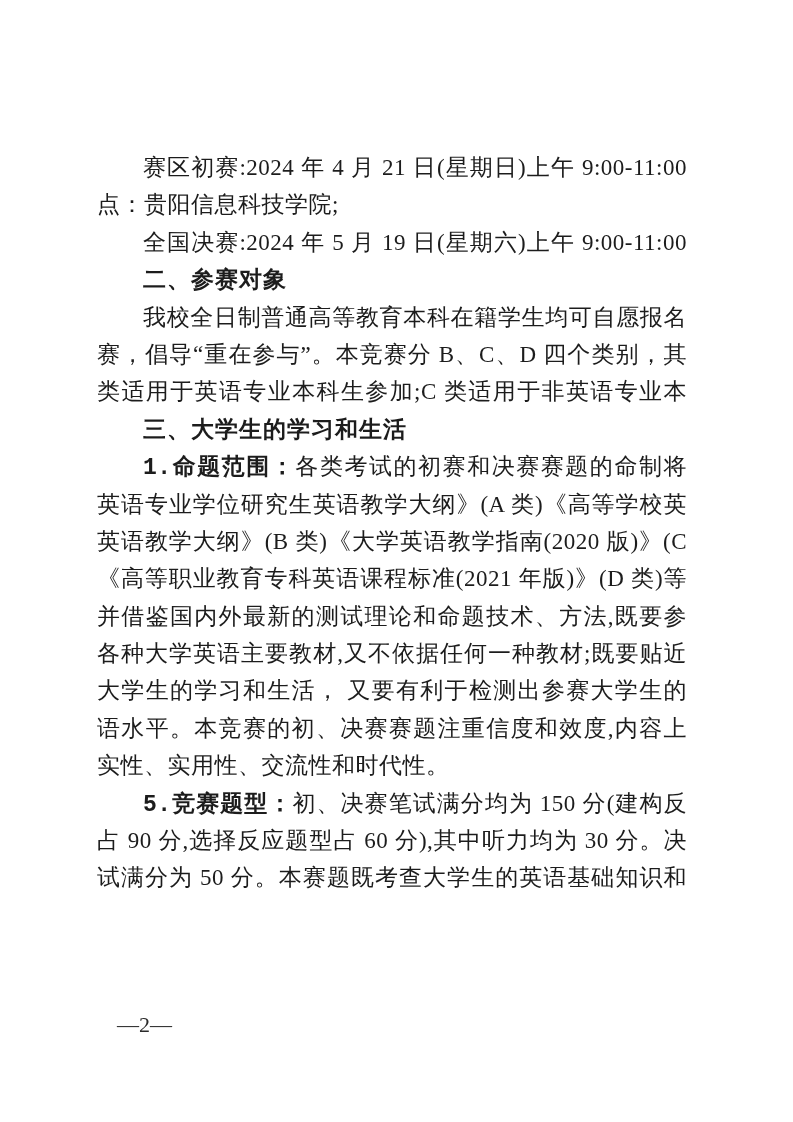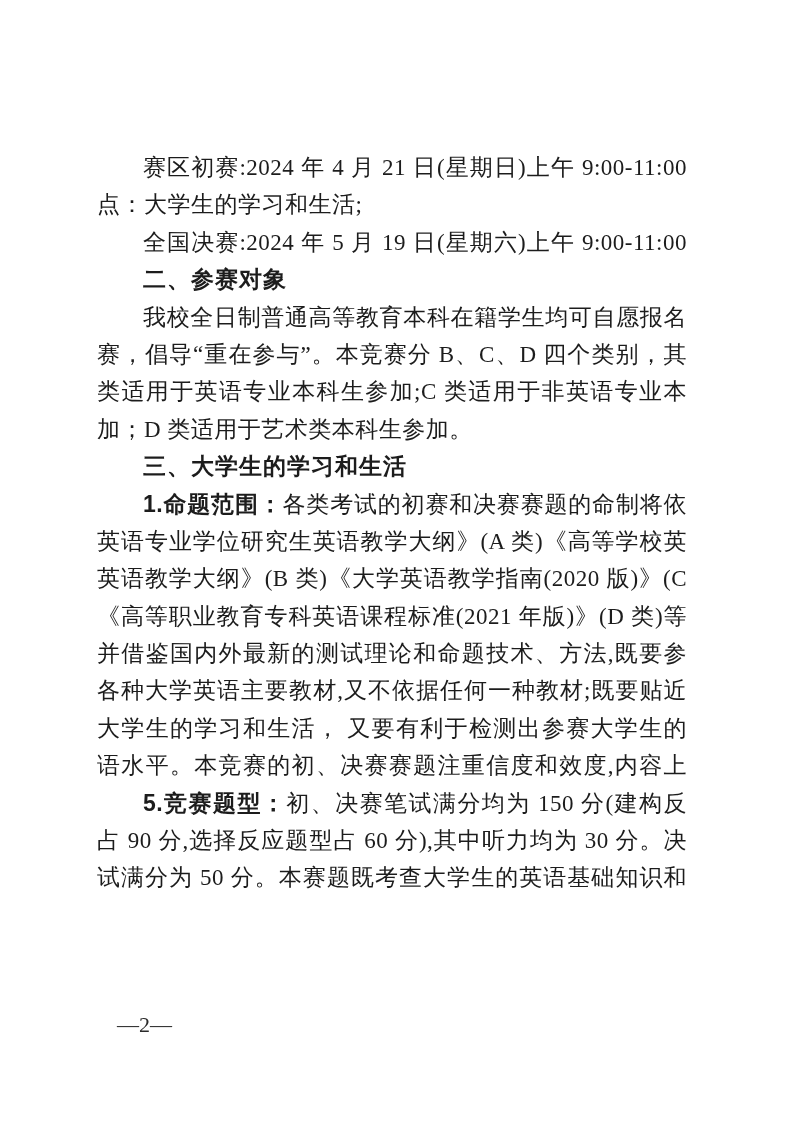--- a/index.html
+++ b/index.html
@@ -37,58 +37,58 @@
   .line.indent {
     text-indent: 2em;
   }
   .line.head {
     font-weight: bold;
     font-family: Liberation Sans, sans-serif;
     letter-spacing: 1px;
   }
   .b {
     font-weight: bold;
-    font-family: Liberation Sans, sans-serif;
+    font-family: Liberation Mono, monospace;
   }
   .footer {
     position: absolute;
     left: 117px;
     top: 1013px;
     font-size: 22px;
     line-height: 24px;
     color: #2a2a2a;
   }
 </style>
 </head>
 <body>
 
 <div class="page">
   <div class="content">
 
     <div class="line indent just"><span>赛区初赛:2024 年 4 月 21 日(星期日)上午 9:00-11:00 地</span></div>
-    <div class="line"><span>点：大学生的学习和生活;</span></div>
+    <div class="line"><span>点：贵阳信息科技学院;</span></div>
     <div class="line indent just"><span>全国决赛:2024 年 5 月 19 日(星期六)上午 9:00-11:00 地</span></div>
 
     <div class="line indent head"><span>二、参赛对象</span></div>
 
     <div class="line indent just"><span>我校全日制普通高等教育本科在籍学生均可自愿报名参</span></div>
     <div class="line just"><span>赛，倡导“重在参与”。本竞赛分 B、C、D 四个类别，其中，B</span></div>
     <div class="line just"><span>类适用于英语专业本科生参加;C 类适用于非英语专业本科生参</span></div>
-    <div class="line"><span>加；D 类适用于艺术类本科生参加。</span></div>
 
     <div class="line indent head"><span>三、大学生的学习和生活</span></div>
 
     <div class="line indent just"><span class="b">1.命题范围：</span><span>各类考试的初赛和决赛赛题的命制将依据《非</span></div>
     <div class="line just"><span>英语专业学位研究生英语教学大纲》(A 类)《高等学校英语专业</span></div>
     <div class="line just"><span>英语教学大纲》(B 类)《大学英语教学指南(2020 版)》(C 类)、</span></div>
     <div class="line just"><span>《高等职业教育专科英语课程标准(2021 年版)》(D 类)等文件，</span></div>
     <div class="line just"><span>并借鉴国内外最新的测试理论和命题技术、方法,既要参考现行</span></div>
     <div class="line just"><span>各种大学英语主要教材,又不依据任何一种教材;既要贴近当代</span></div>
     <div class="line just"><span>大学生的学习和生活， 又要有利于检测出参赛大学生的实际英</span></div>
     <div class="line just"><span>语水平。本竞赛的初、决赛赛题注重信度和效度,内容上体现真</span></div>
+    <div class="line"><span>实性、实用性、交流性和时代性。</span></div>
 
     <div class="line indent just"><span class="b">5.竞赛题型：</span><span>初、决赛笔试满分均为 150 分(建构反应题型</span></div>
     <div class="line just"><span>占 90 分,选择反应题型占 60 分),其中听力均为 30 分。决赛口</span></div>
     <div class="line just"><span>试满分为 50 分。本赛题既考查大学生的英语基础知识和基本技</span></div>
 
   </div>
 
   <div class="footer">—2—</div>
 </div>
 

